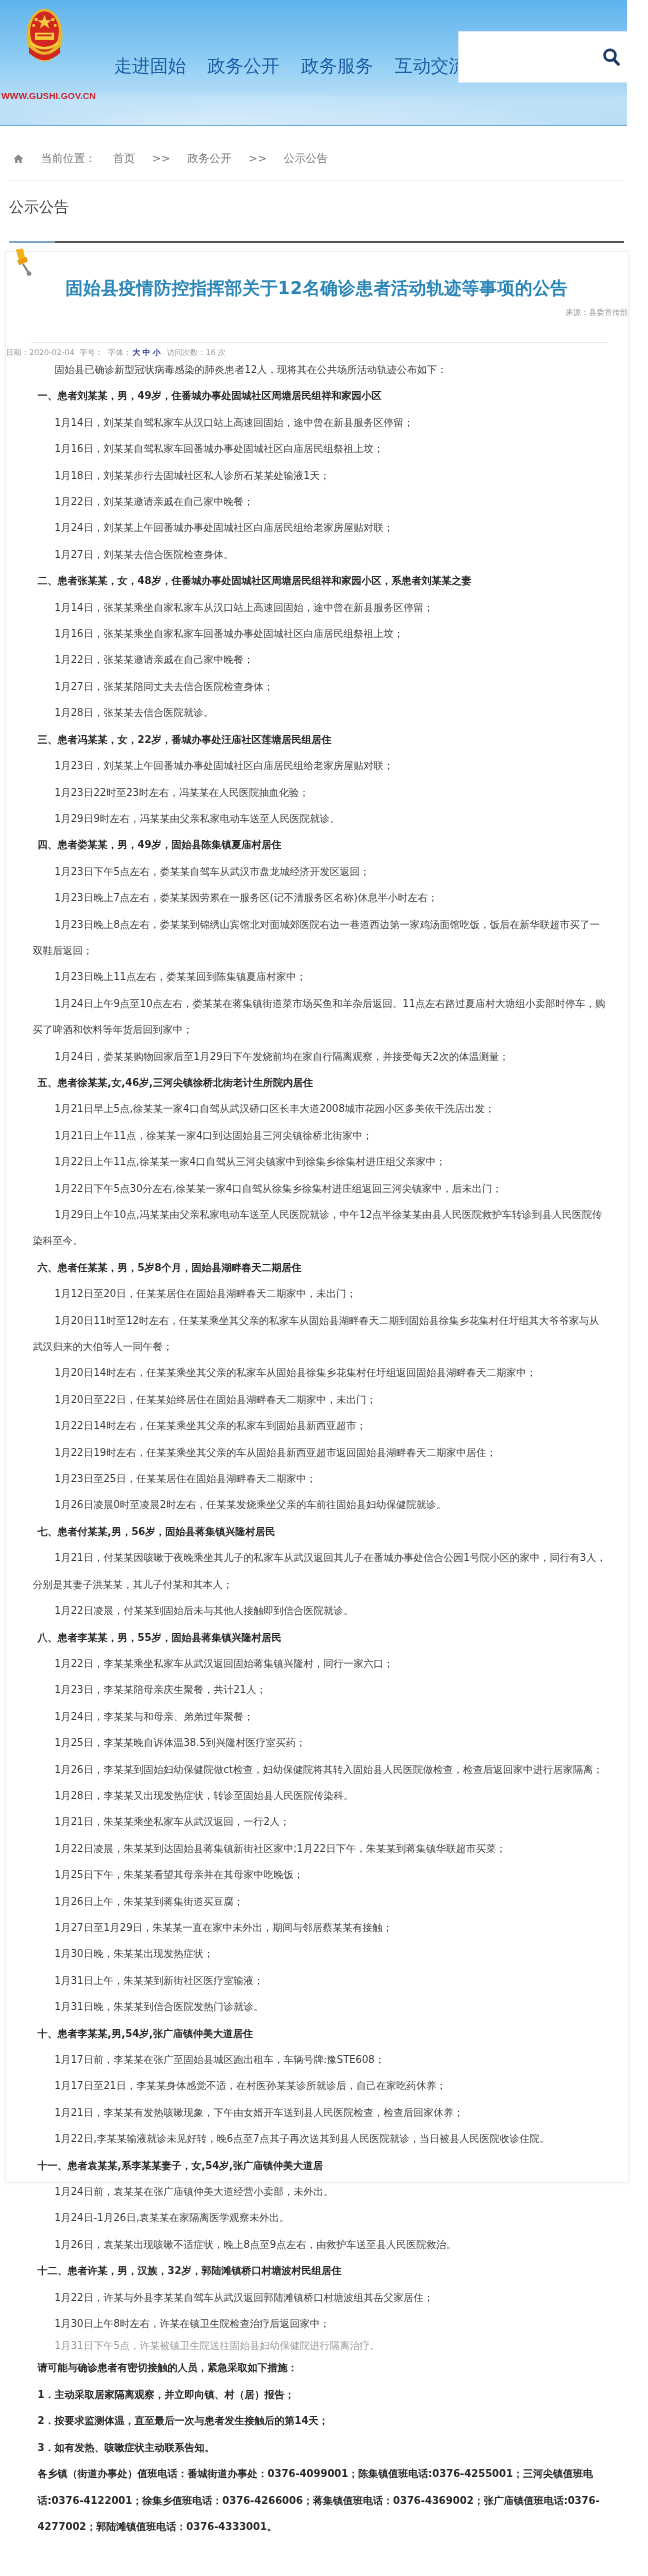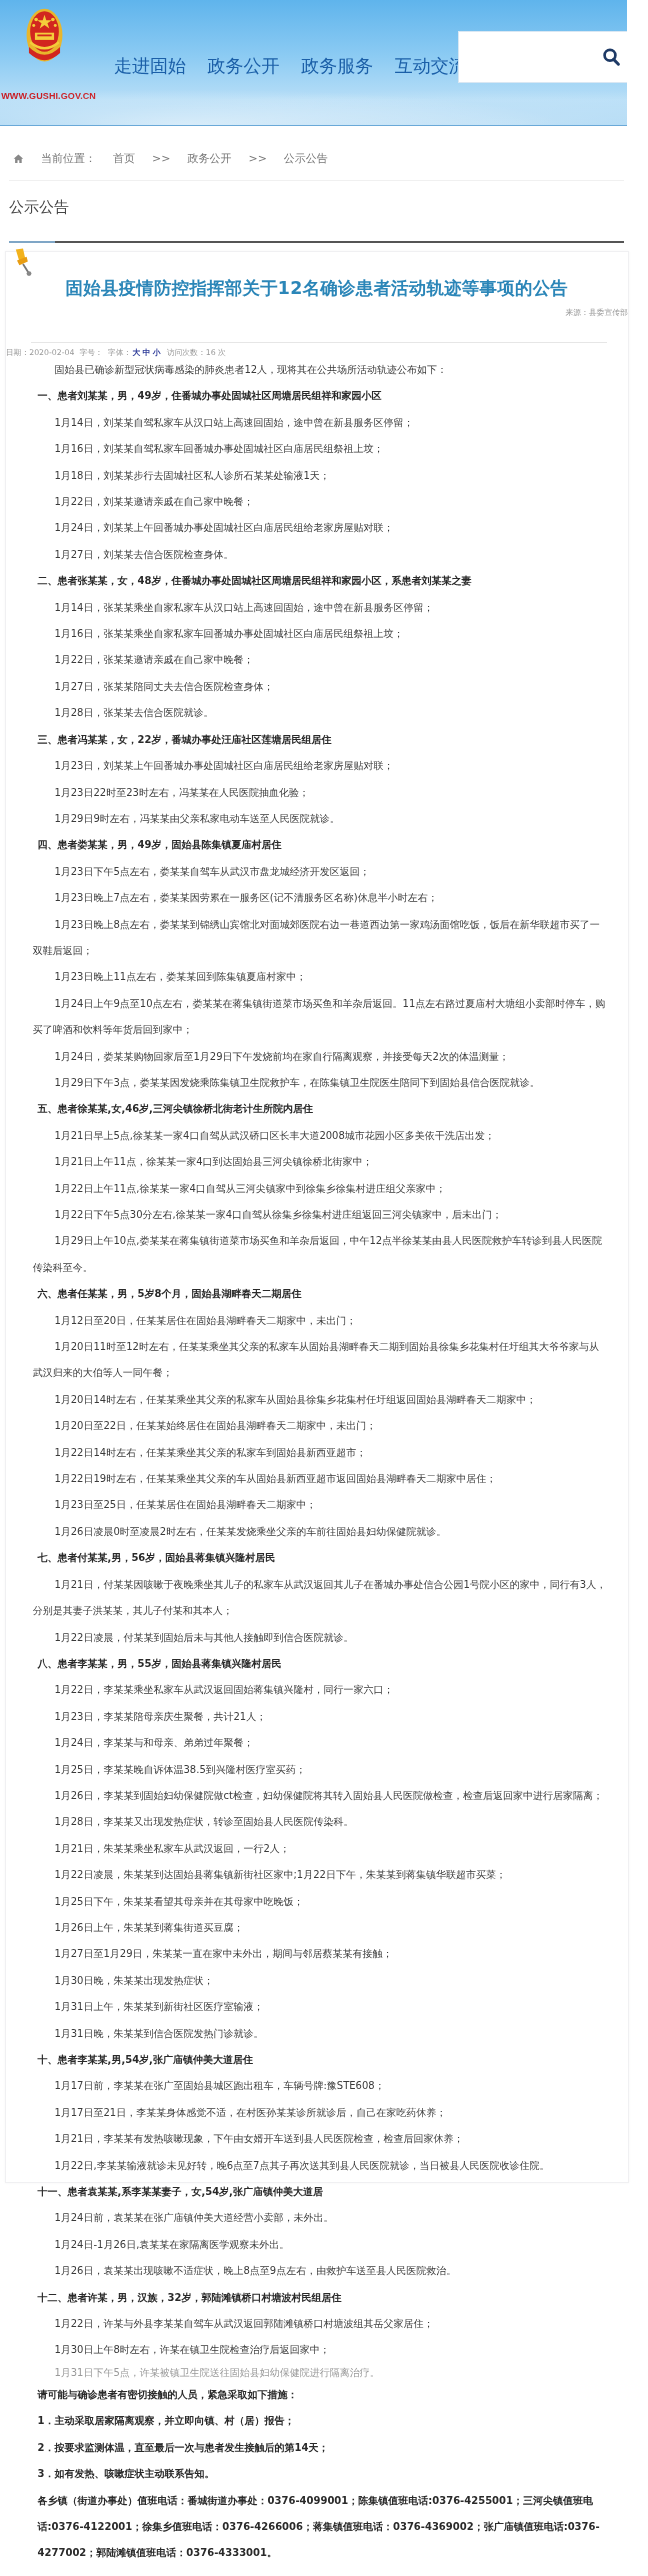--- a/index.html
+++ b/index.html
@@ -149,27 +149,26 @@
       <p class="p">1月23日，刘某某上午回番城办事处固城社区白庙居民组给老家房屋贴对联；</p>
       <p class="p">1月23日22时至23时左右，冯某某在人民医院抽血化验；</p>
       <p class="p">1月29日9时左右，冯某某由父亲私家电动车送至人民医院就诊。</p>
       <p class="p head">四、患者娄某某，男，49岁，固始县陈集镇夏庙村居住</p>
       <p class="p">1月23日下午5点左右，娄某某自驾车从武汉市盘龙城经济开发区返回；</p>
       <p class="p">1月23日晚上7点左右，娄某某因劳累在一服务区(记不清服务区名称)休息半小时左右；</p>
       <p class="p">1月23日晚上8点左右，娄某某到锦绣山宾馆北对面城郊医院右边一巷道西边第一家鸡汤面馆吃饭，饭后在新华联超市买了一双鞋后返回；</p>
       <p class="p">1月23日晚上11点左右，娄某某回到陈集镇夏庙村家中；</p>
       <p class="p">1月24日上午9点至10点左右，娄某某在蒋集镇街道菜市场买鱼和羊杂后返回。11点左右路过夏庙村大塘组小卖部时停车，购买了啤酒和饮料等年货后回到家中；</p>
       <p class="p">1月24日，娄某某购物回家后至1月29日下午发烧前均在家自行隔离观察，并接受每天2次的体温测量；</p>
-      <p class="p">1月29日下午3点，娄某某因发烧乘陈集镇卫生院救护车，在陈集镇卫生院医生陪同下到固始县信合医院就诊。</p>
       <p class="p head">五、患者徐某某,女,46岁,三河尖镇徐桥北街老计生所院内居住</p>
       <p class="p">1月21日早上5点,徐某某一家4口自驾从武汉硚口区长丰大道2008城市花园小区多美依干洗店出发；</p>
       <p class="p">1月21日上午11点，徐某某一家4口到达固始县三河尖镇徐桥北街家中；</p>
       <p class="p">1月22日上午11点,徐某某一家4口自驾从三河尖镇家中到徐集乡徐集村进庄组父亲家中；</p>
       <p class="p">1月22日下午5点30分左右,徐某某一家4口自驾从徐集乡徐集村进庄组返回三河尖镇家中，后未出门；</p>
-      <p class="p">1月29日上午10点,娄某某在蒋集镇街道菜市场买鱼和羊杂后返回，中午12点半徐某某由县人民医院救护车转诊到县人民医院传染科至今。</p>
+      <p class="p">1月29日上午10点,冯某某由父亲私家电动车送至人民医院就诊，中午12点半徐某某由县人民医院救护车转诊到县人民医院传染科至今。</p>
       <p class="p head">六、患者任某某，男，5岁8个月，固始县湖畔春天二期居住</p>
       <p class="p">1月12日至20日，任某某居住在固始县湖畔春天二期家中，未出门；</p>
       <p class="p">1月20日11时至12时左右，任某某乘坐其父亲的私家车从固始县湖畔春天二期到固始县徐集乡花集村任圩组其大爷爷家与从武汉归来的大伯等人一同午餐；</p>
       <p class="p">1月20日14时左右，任某某乘坐其父亲的私家车从固始县徐集乡花集村任圩组返回固始县湖畔春天二期家中；</p>
       <p class="p">1月20日至22日，任某某始终居住在固始县湖畔春天二期家中，未出门；</p>
       <p class="p">1月22日14时左右，任某某乘坐其父亲的私家车到固始县新西亚超市；</p>
       <p class="p">1月22日19时左右，任某某乘坐其父亲的车从固始县新西亚超市返回固始县湖畔春天二期家中居住；</p>
       <p class="p">1月23日至25日，任某某居住在固始县湖畔春天二期家中；</p>
       <p class="p">1月26日凌晨0时至凌晨2时左右，任某某发烧乘坐父亲的车前往固始县妇幼保健院就诊。</p>
       <p class="p head">七、患者付某某,男，56岁，固始县蒋集镇兴隆村居民</p>

